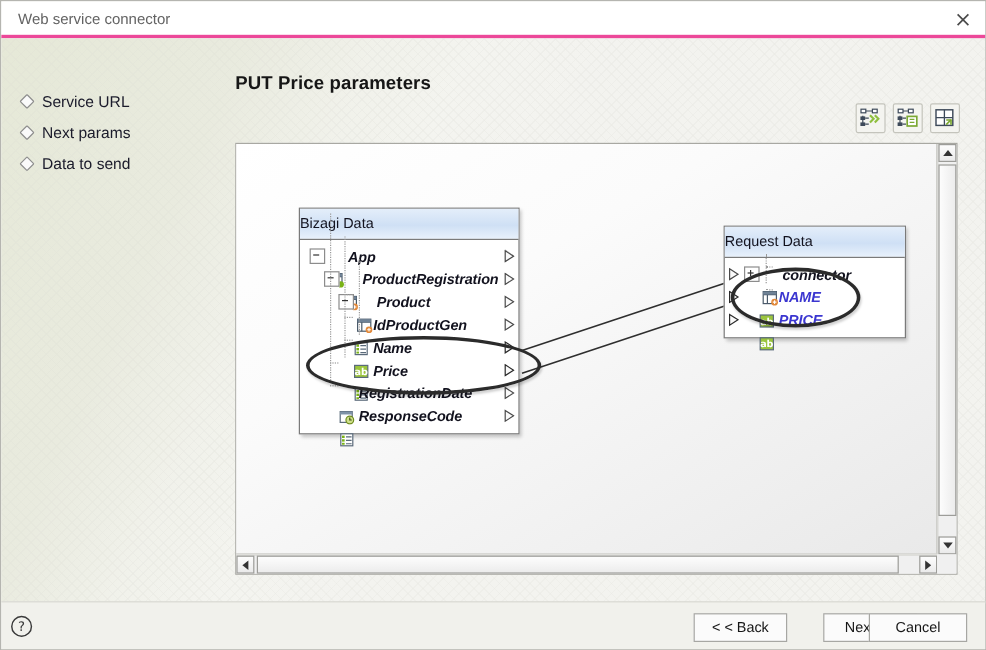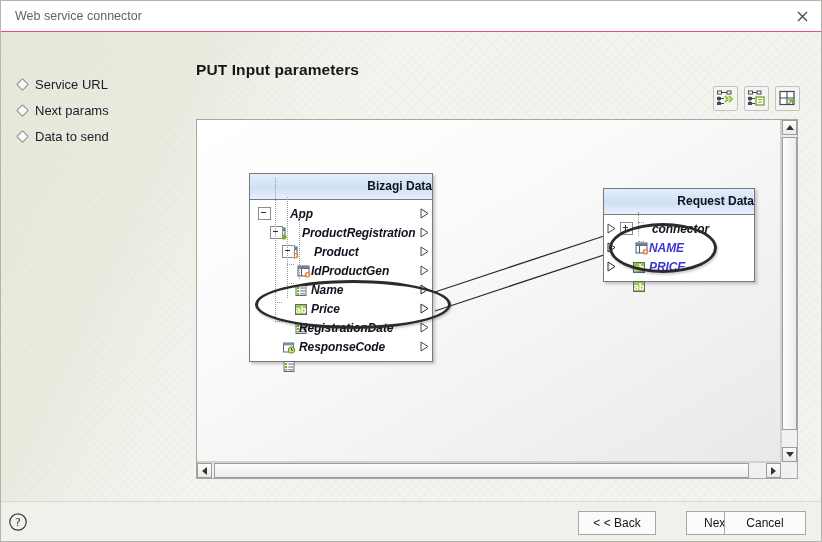--- a/index.html
+++ b/index.html
@@ -7,21 +7,21 @@
     width:822px;height:542px;overflow:hidden;
     font-family:"Liberation Sans", sans-serif;
     background:#f2f2ee;
     -webkit-font-smoothing:antialiased;
   }
   #app{position:relative;width:822px;height:542px;background:#f1f1ec;overflow:hidden;
        border:1px solid #b5b5b0;box-sizing:border-box;}
 
   
   .titlebar{position:absolute;left:0;top:0;width:822px;height:31px;
-     background:#ffffff;border-bottom:1px solid #ec4899;box-sizing:border-box;}
+     background:#ffffff;border-bottom:3px solid #ec4899;box-sizing:border-box;}
   .titlebar .title{position:absolute;left:14px;top:8px;font-size:12.5px;color:#636363;}
   .closebtn{position:absolute;right:6px;top:4px;width:30px;height:23px;
      display:flex;align-items:center;justify-content:center;cursor:pointer;}
   .closebtn svg{display:block;}
 
   
   .bgwash{position:absolute;left:0;top:31px;width:822px;height:471px;
      background:
        linear-gradient(115deg, rgba(229,232,214,0.95) 0%, rgba(232,234,221,0.9) 20%,
                        rgba(240,241,233,0.75) 30%, rgba(245,246,240,0.35) 38%,
@@ -77,21 +77,21 @@
      background:linear-gradient(#fdfdfd,#ececec);}
   .arr{width:0;height:0;}
   .arr-up{border-left:4px solid transparent;border-right:4px solid transparent;border-bottom:5px solid #333;}
   .arr-dn{border-left:4px solid transparent;border-right:4px solid transparent;border-top:5px solid #333;}
   .arr-lf{border-top:4px solid transparent;border-bottom:4px solid transparent;border-right:5px solid #333;}
   .arr-rt{border-top:4px solid transparent;border-bottom:4px solid transparent;border-left:5px solid #333;}
 
   
   .panel{position:absolute;background:#ffffff;border:1px solid #7a7a7a;
      box-shadow:2px 2px 3px rgba(0,0,0,.22);box-sizing:border-box;}
-  .panel-hd{height:25px;line-height:25px;text-align:right;font-size:12px;font-weight:bold;
+  .panel-hd{height:25px;line-height:25px;text-align:left;font-size:12px;font-weight:normal;
      color:#12121e;background:linear-gradient(#e4eefa,#cfe0f5 55%,#e8f1fc);
      border-bottom:1px solid #7a7a7a;}
   .panel-body{padding:4px 0 5px 0;}
 
   .row{position:relative;height:19px;display:flex;align-items:center;font-size:12px;
      color:#12121e;white-space:nowrap;cursor:pointer;}
   .row .lbl{font-weight:bold;font-size:12px;letter-spacing:-.1px;font-style:italic;}
   .row.req .lbl{color:#3b36d0;}
   .expander{width:11px;height:11px;border:1px solid #8c8c8c;background:#fff;flex:none;
      position:relative;margin-right:2px;}
@@ -150,21 +150,21 @@
     <div class="navitem">
       <span class="bullet"></span>
       <span>Next params</span>
     </div>
     <div class="navitem">
       <span class="bullet"></span>
       <span>Data to send</span>
     </div>
   </div>
 
-  <div class="page-title">PUT Input parameters</div>
+  <div class="page-title">PUT Price parameters</div>
 
   <div class="toolstrip">
     <div class="tool">
       <svg width="19" height="17" viewBox="0 0 19 17">
         <rect x="1.5" y="1" width="4" height="3" fill="#fff" stroke="#3e4a5a" stroke-width="1"></rect>
         <rect x="11" y="1" width="4" height="3" fill="#fff" stroke="#3e4a5a" stroke-width="1"></rect>
         <path d="M5.5 2.5 H11" stroke="#3e4a5a" stroke-width="1"></path>
         <rect x="1" y="7" width="4" height="3" fill="#3e4a5a"></rect>
         <rect x="1" y="12" width="4" height="3" fill="#3e4a5a"></rect>
         <path d="M3 6.5 V13.5" stroke="#3e4a5a" stroke-width="1"></path>

